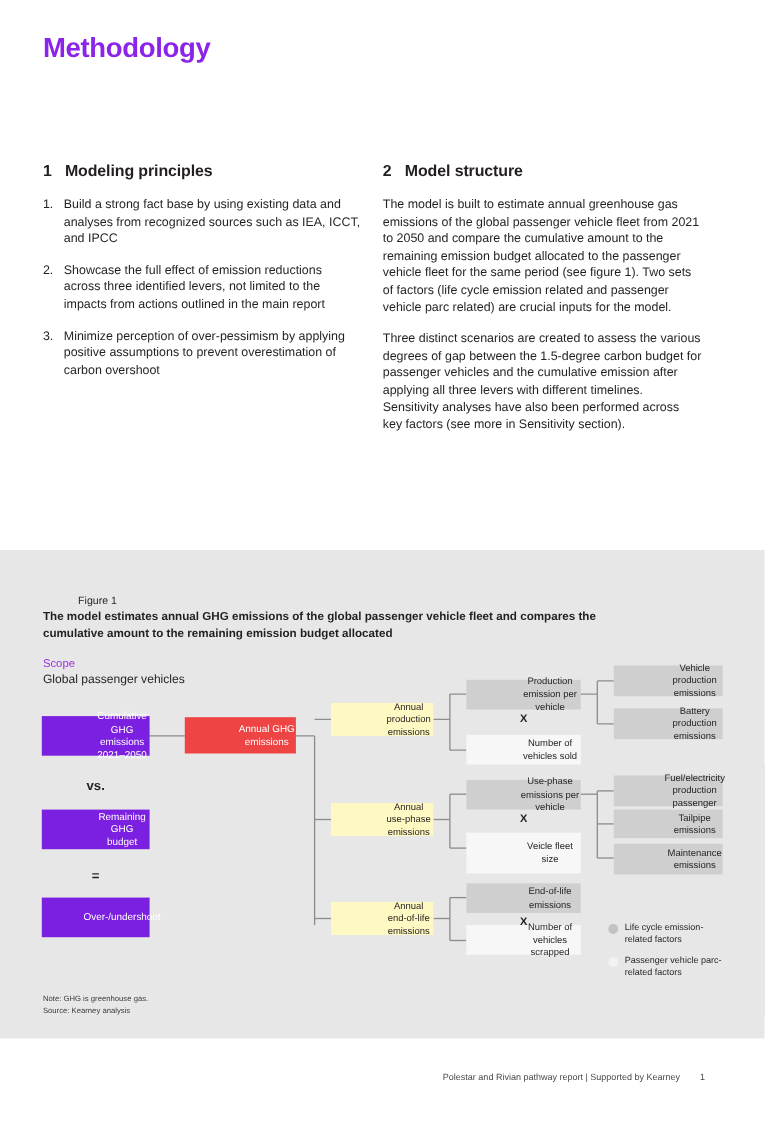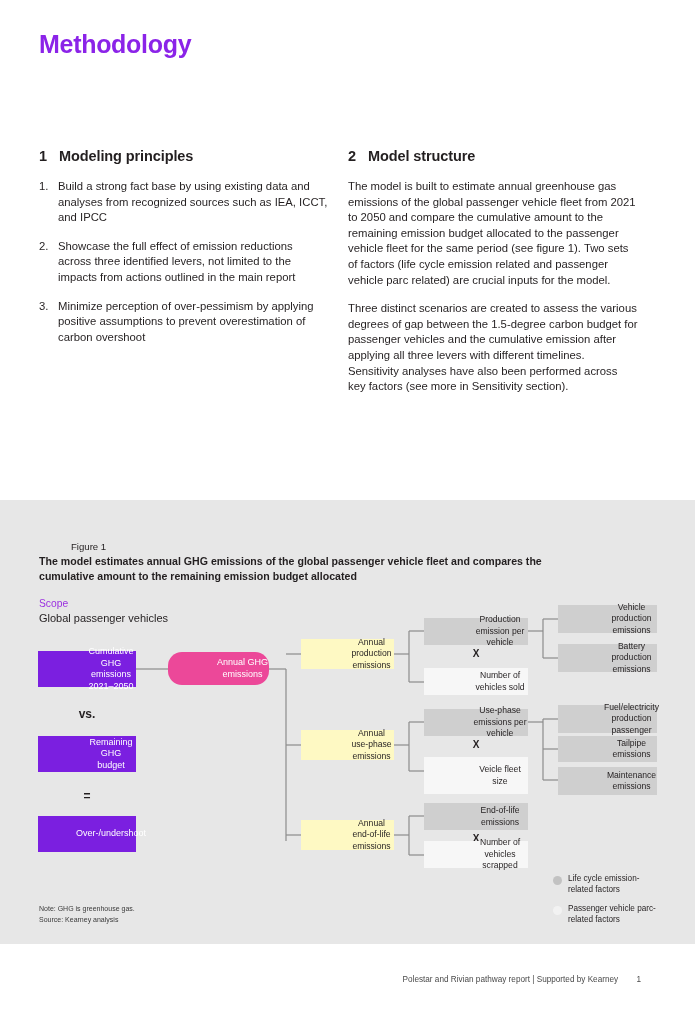--- a/index.html
+++ b/index.html
@@ -93,23 +93,22 @@
     text-align:center;
     line-height:11.5px;
     padding-left:48px;
   }
 
   .n-dark {
     background:#7B1FE0; color:#ffffff;
     font-size:9px;
   }
   .n-mid {
-    background:#ec4899; color:#ffffff;
+    background:#ef4444; color:#ffffff;
     font-size:9px;
-    border-radius:14px;
   }
   .n-light {
     background:#fef9c3; color:#231f20;
     font-size:8.6px;
   }
   .n-gray {
     background:#cfcfcf; color:#231f20;
     font-size:8.6px;
   }
   .n-white {
@@ -121,21 +120,21 @@
     position:absolute;
     font-weight:bold;
     color:#231f20;
     text-align:center;
   }
   .op-vs { font-size:12px; }
   .op-eq { font-size:12px; }
   .op-x  { font-size:10px; }
 
   
-  .legend-item { position:absolute; display:flex; gap:6px; align-items:flex-start;margin-top:36px; }
+  .legend-item { position:absolute; display:flex; gap:6px; align-items:flex-start; }
   .legend-dot {
     width:9px; height:9px; border-radius:50%;
     flex:0 0 auto; margin-top:2px;
   }
   .dot-gray  { background:#c2c2c2; }
   .dot-white { background:#f2f2f2; }
   .legend-text { font-size:8.2px; line-height:10.5px; color:#231f20; }
 
   
   .footer {

